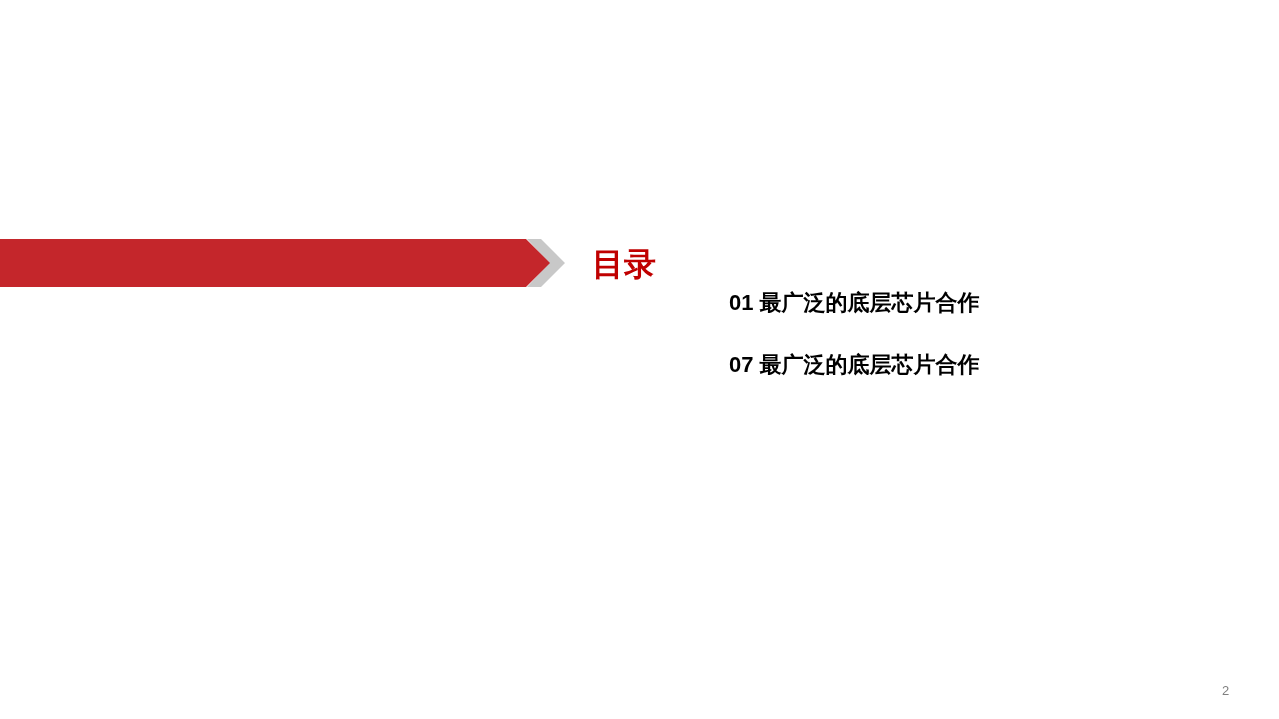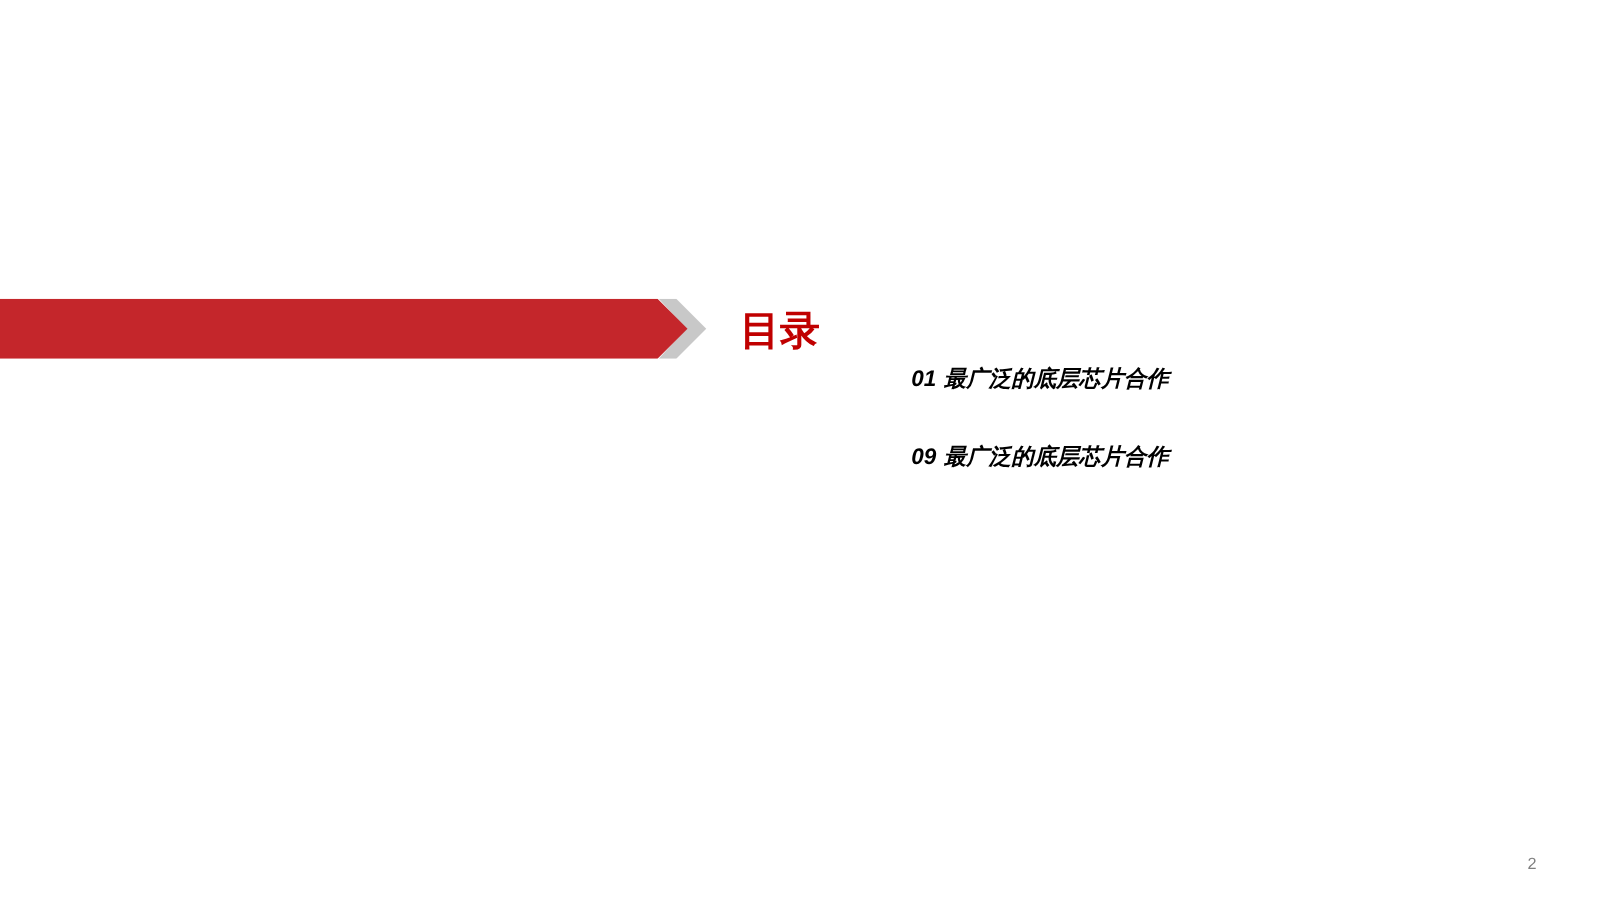--- a/index.html
+++ b/index.html
@@ -38,27 +38,26 @@
     }
     .toc-list {
       position: absolute;
       left: 729px;
       top: 288px;
       margin: 0;
       padding: 0;
       list-style: none;
     }
     .toc-item {
-      font-size: 18px;
+      font-size: 22px;
       font-weight: bold;
       line-height: 30px;
       height: 30px;
       margin-bottom: 32px;
       white-space: nowrap;
-      font-style: italic;
     }
     .toc-item .num {
       margin-right: 6px;
     }
     .page-number {
       position: absolute;
       left: 1222px;
       top: 683px;
       font-size: 13px;
       line-height: 16px;
@@ -76,19 +75,19 @@
     </svg>
   </div>
 
   <div class="toc-title" style="color:#C00000;">目录</div>
 
   <ul class="toc-list">
     <li class="toc-item" style="color:#000000;">
       <span class="num">01</span><span>最广泛的底层芯片合作</span>
     </li>
     <li class="toc-item" style="color:#000000;">
-      <span class="num">09</span><span>最广泛的底层芯片合作</span>
+      <span class="num">07</span><span>最广泛的底层芯片合作</span>
     </li>
   </ul>
 
   <div class="page-number" style="color:#7F7F7F;">2</div>
 
 </div>
 
 </body></html>

